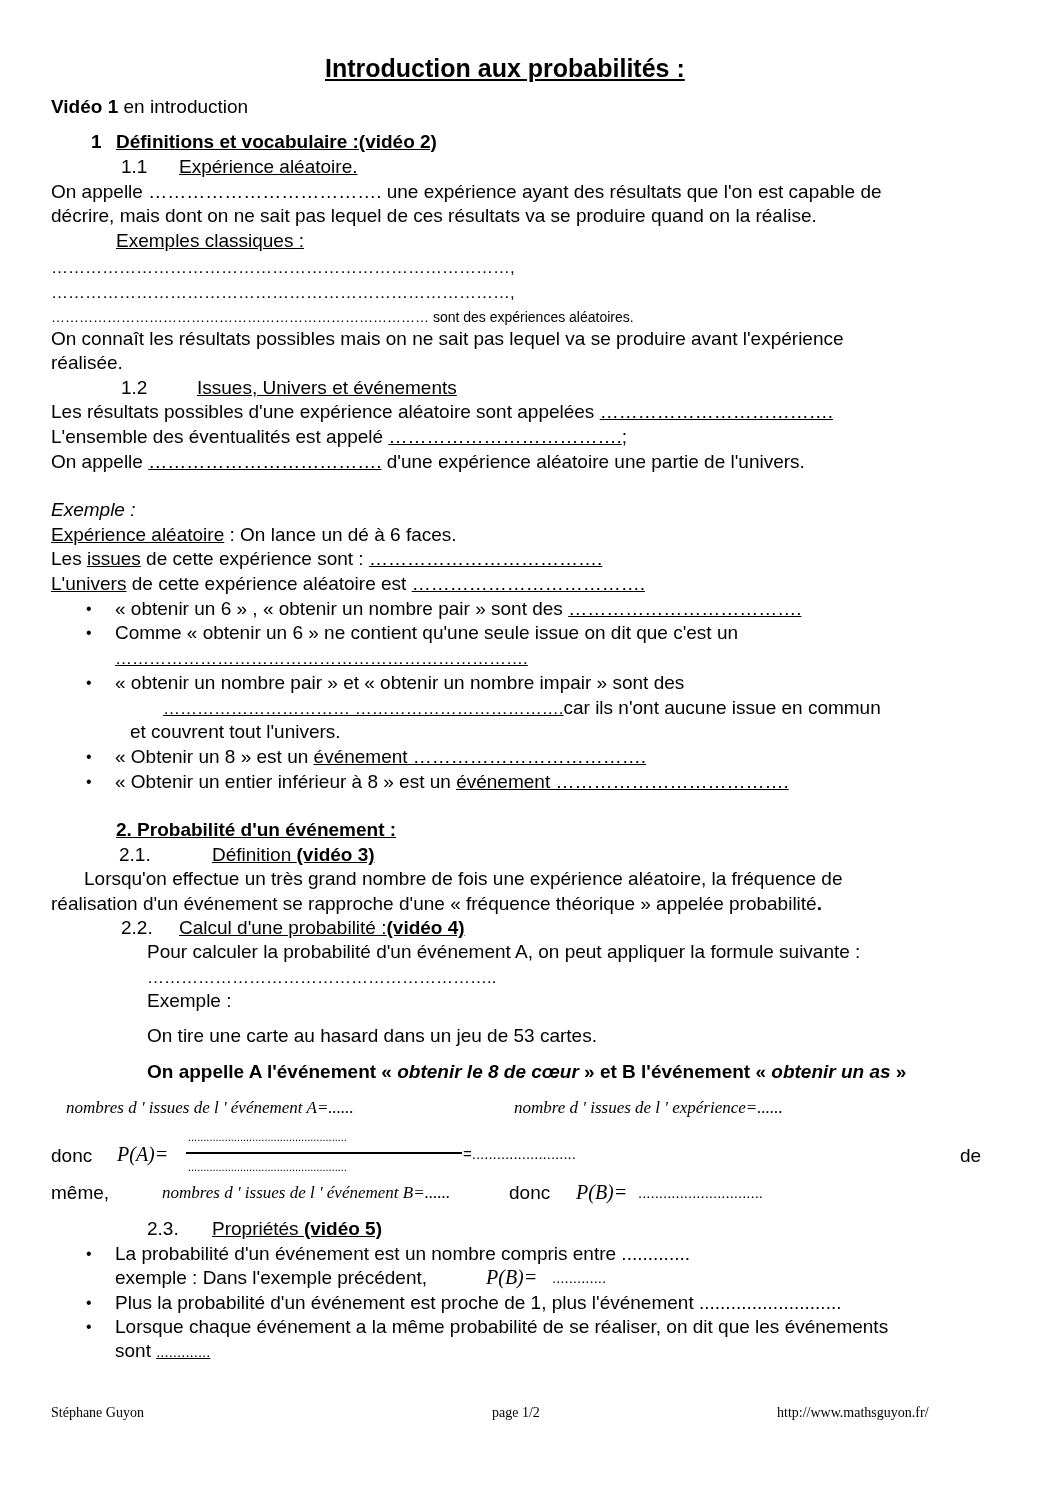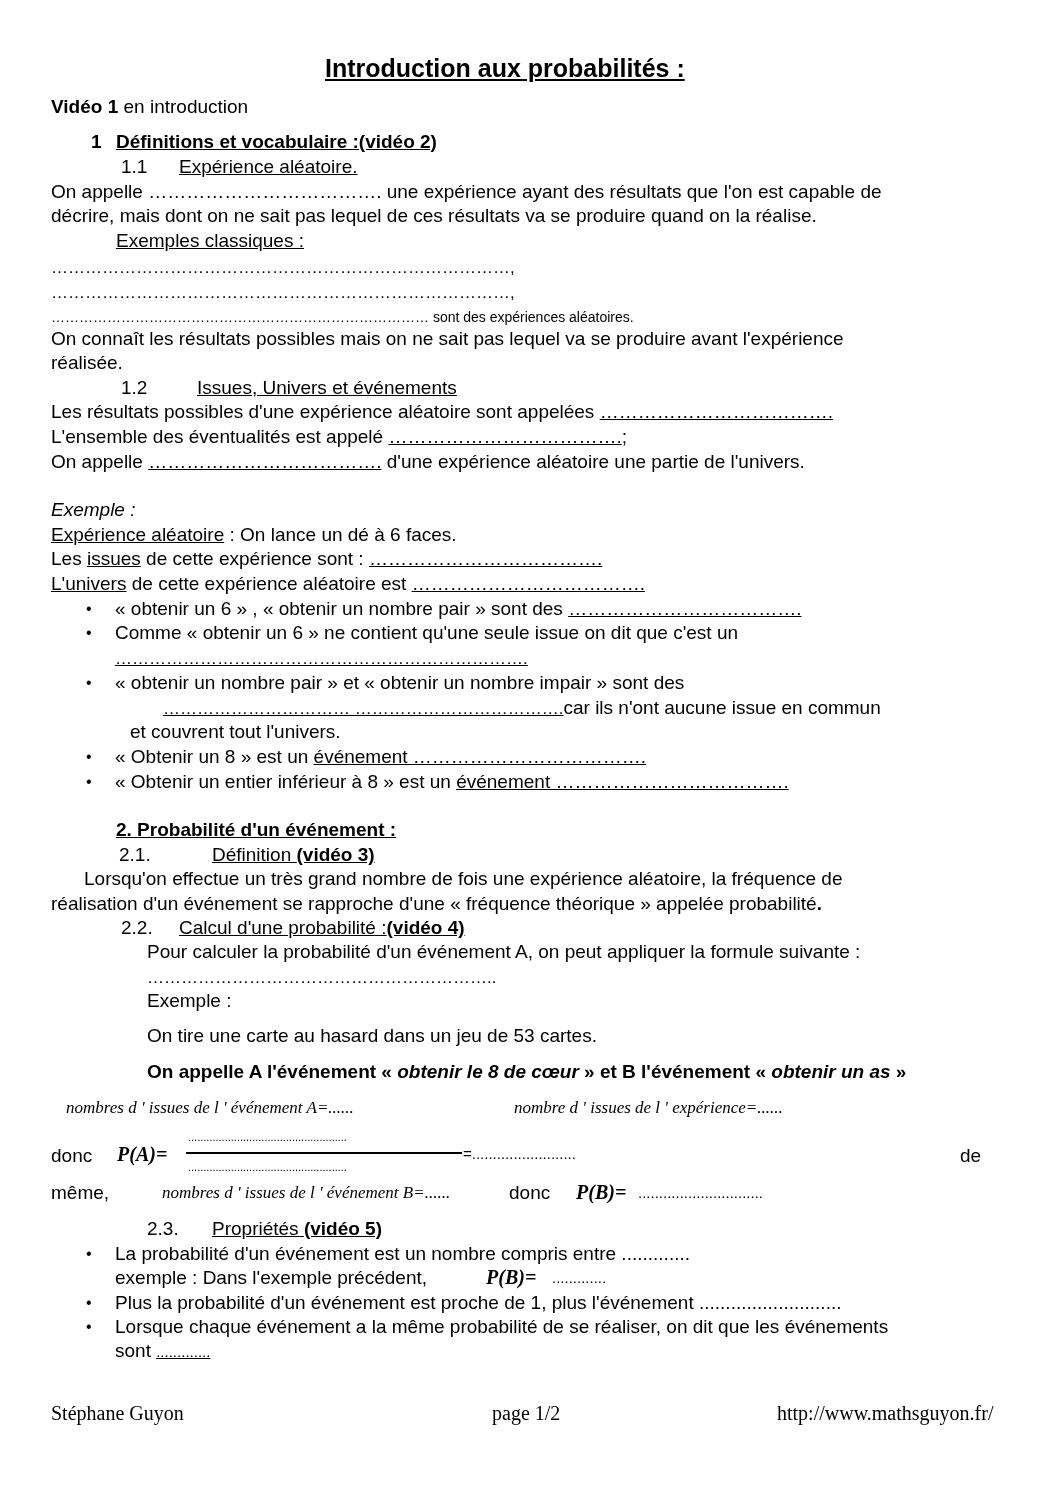--- a/index.html
+++ b/index.html
@@ -4,22 +4,22 @@
 <style>
   html, body { margin:0; padding:0; background:#fff; }
   body { width:1058px; height:1497px; position:relative; overflow:hidden;
          font-family:"Liberation Sans", sans-serif; font-size:19px; color:#000; }
   .abs { position:absolute; white-space:nowrap; line-height:24px; }
   .u { text-decoration:underline; }
   .b { font-weight:bold; }
   .i { font-style:italic; }
   .title { font-size:25px; font-weight:bold; text-decoration:underline; }
   .math { font-family:"Liberation Serif", serif; font-style:italic; font-size:17px; }
-  .mathP { font-family:"Liberation Serif", serif; font-style:italic; font-size:20px;font-weight:bold; }
-  .foot { font-family:"Liberation Serif", serif; font-size:20px; }
+  .mathP { font-family:"Liberation Serif", serif; font-style:italic; font-size:20px; }
+  .foot { font-family:"Liberation Serif", serif; font-size:14px; }
   .bullet { position:absolute; font-size:16px; line-height:24px; }
   .fracline { position:absolute; height:2px; background:#000; }
 </style>
 </head>
 <body>
 
 <div class="abs title" style="left:325px;top:53px;line-height:30px;">Introduction aux probabilités :</div>
 
 <div class="abs" style="left:51px;top:95px;">
   <span class="b">Vidéo 1</span><span> en introduction</span>

